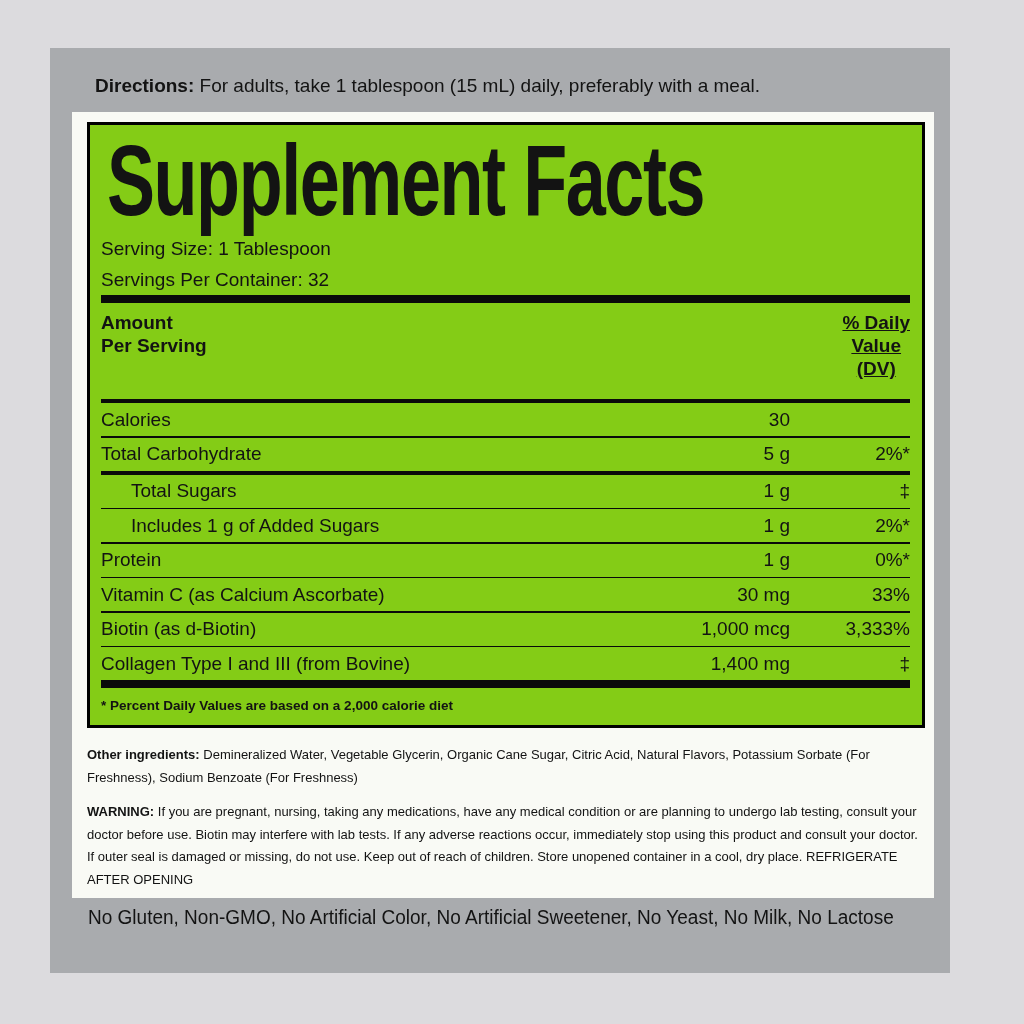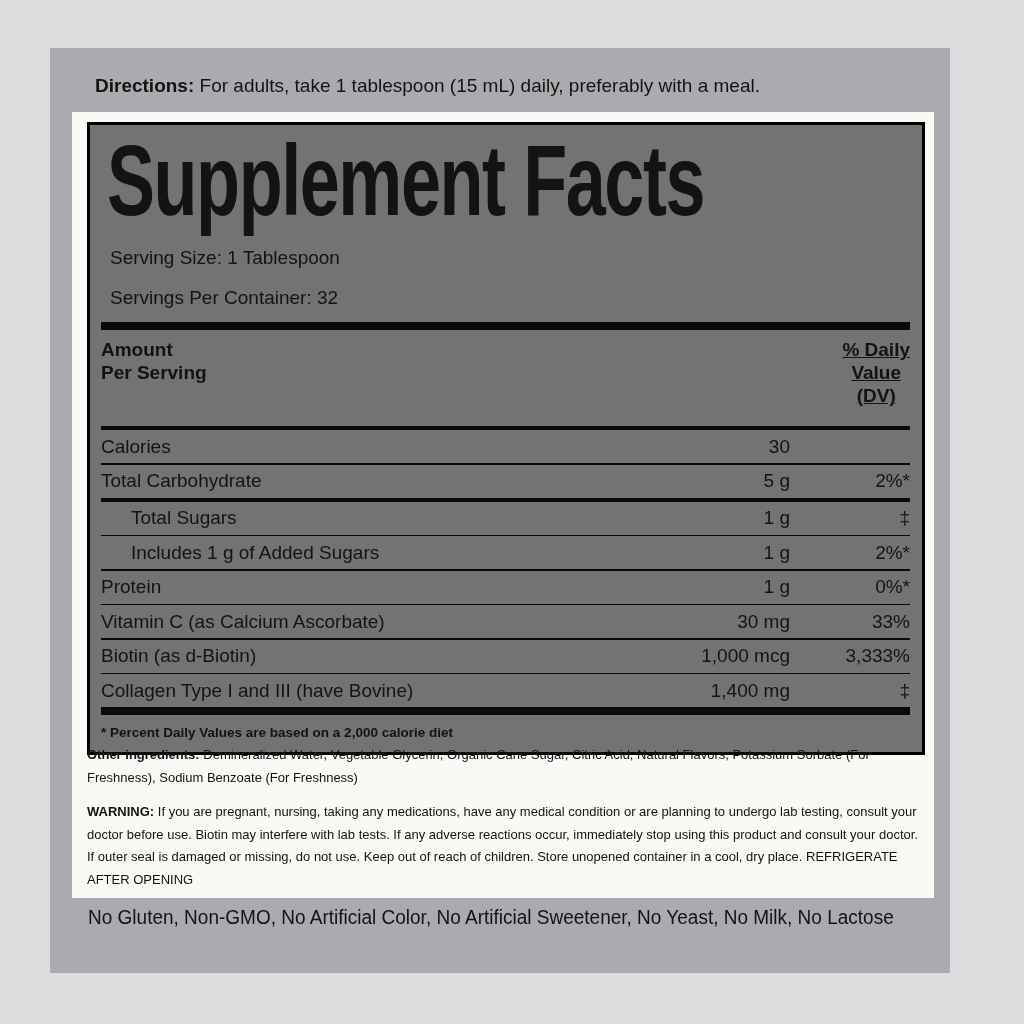--- a/index.html
+++ b/index.html
@@ -20,30 +20,30 @@
   }
   .directions b,.para b{font-weight:bold;}
   .label-area{
     position:absolute;left:22px;top:64px;width:862px;height:786px;
     background:#f9faf5;
   }
   .facts-box{
     position:absolute;left:15px;top:10px;width:838px;
     box-sizing:border-box;
     border:3px solid #000;
-    background:#737373;
+    background:#84cc16;
     padding:0 12px 10px 11px;
   }
   .facts-title{
     margin:6px 0 0 6px;
     font-size:100px;line-height:0.98;height:102px;
     font-weight:bold;letter-spacing:-2px;white-space:nowrap;
     transform:scaleX(0.72);transform-origin:left top;
   }
-  .serving-line{margin:9px;font-size:19px;line-height:31px;}
+  .serving-line{margin:0;font-size:19px;line-height:31px;}
   .rule{background:#0a0a0a;}
   .rule.heavy{height:8px;}
   .rule.medium{height:4px;}
   .rule.thin{height:1.5px;}
   .hdr{display:flex;justify-content:space-between;padding:8px 0 19px 0;}
   .hdr div{font-weight:bold;font-size:19px;line-height:23px;white-space:pre-line;}
   .hdr .right{text-align:center;text-decoration:underline;}
   .frow{display:flex;align-items:center;height:33px;font-size:19px;}
   .frow.indent .fname{padding-left:30px;}
   .fname{flex:1;}
@@ -126,21 +126,21 @@
             <span class="fdv">33%</span>
           </div>
           <div class="rule thin"></div>
           <div class="frow">
             <span class="fname">Biotin (as d-Biotin)</span>
             <span class="famt">1,000 mcg</span>
             <span class="fdv">3,333%</span>
           </div>
           <div class="rule thin"></div>
           <div class="frow">
-            <span class="fname">Collagen Type I and III (have Bovine)</span>
+            <span class="fname">Collagen Type I and III (from Bovine)</span>
             <span class="famt">1,400 mg</span>
             <span class="fdv">‡</span>
           </div>
           <div class="rule heavy"></div>
         </div>
 
       <div class="footnotes">
         <p>* Percent Daily Values are based on a 2,000 calorie diet</p>
       </div>
     </div>

